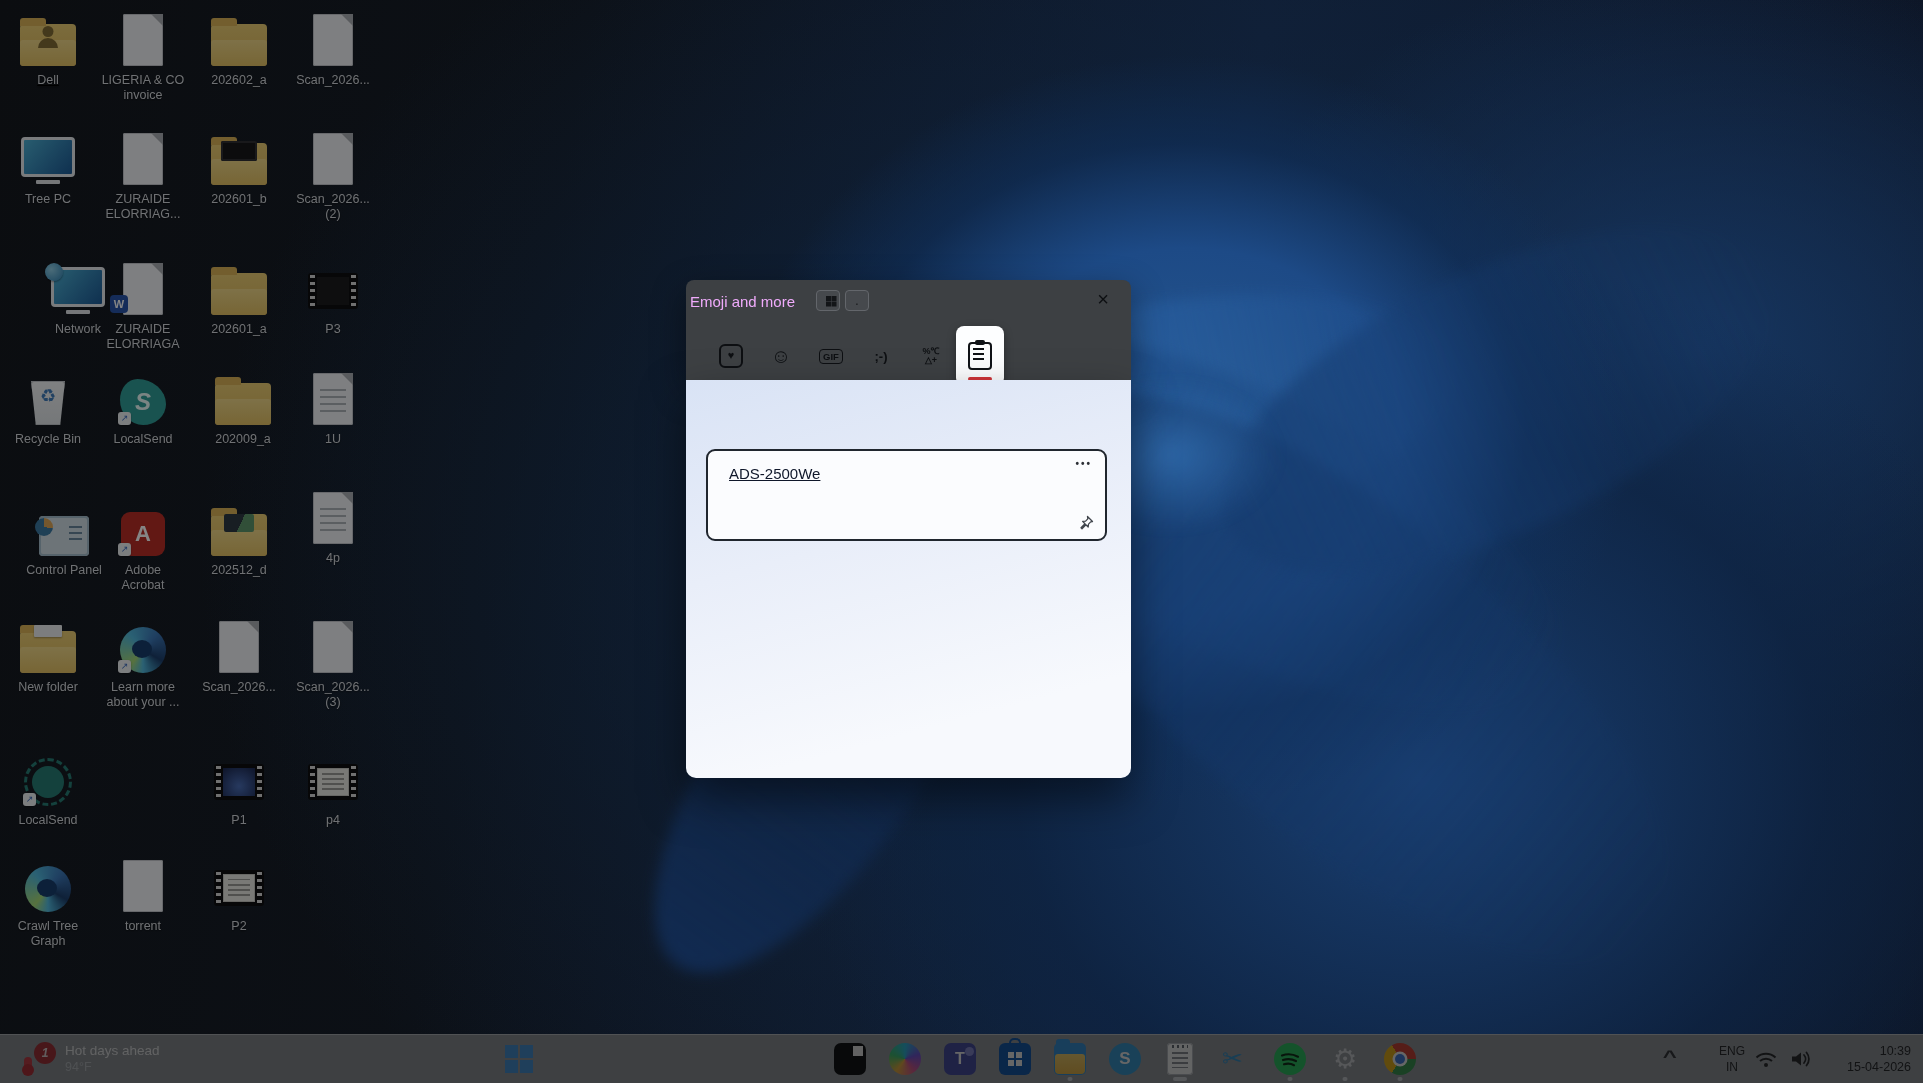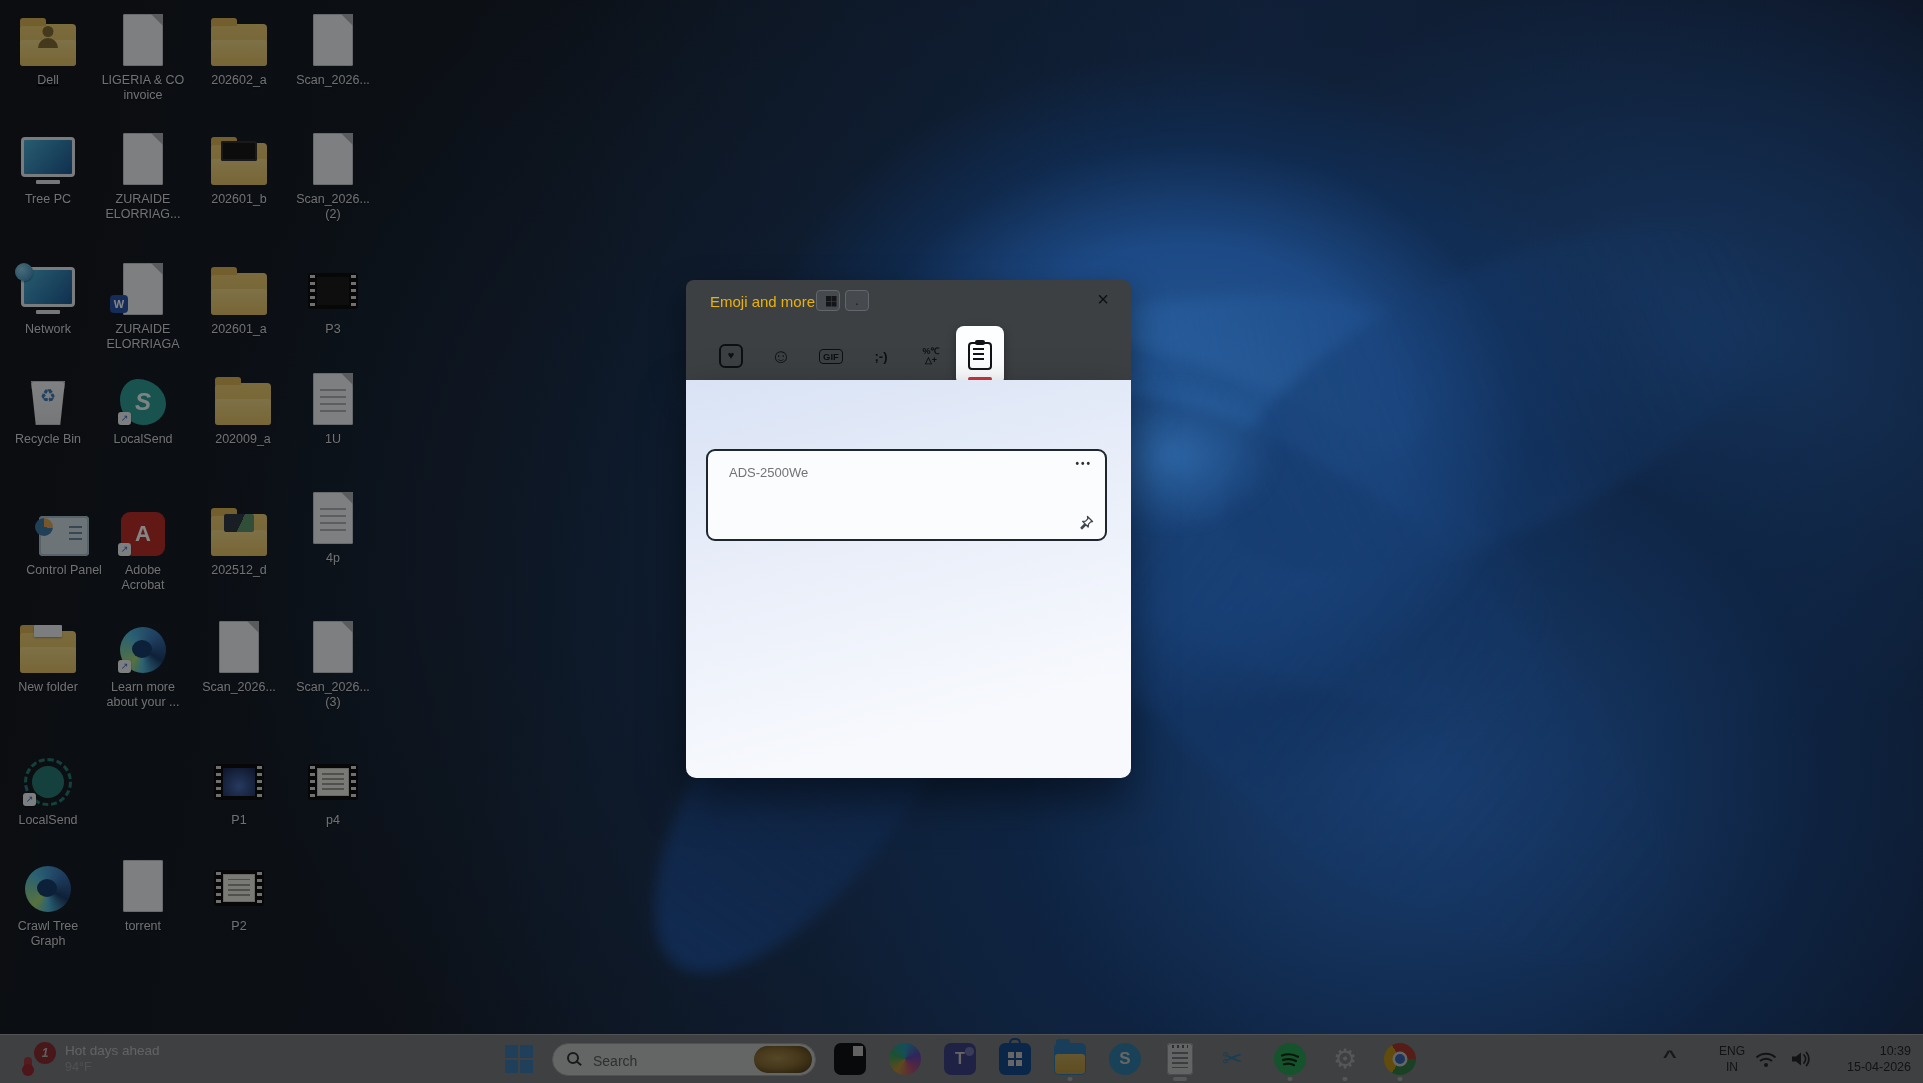--- a/index.html
+++ b/index.html
@@ -63,21 +63,21 @@
   .film::before{left:2px;} .film::after{right:2px;}
   .fin{position:absolute;left:9px;right:9px;top:4px;bottom:4px;}
   .fin.blue{background:radial-gradient(circle at 50% 65%,#3f6fd0,#15255a);}
   .fin.docf{background:#e8e8e2;box-shadow:inset 0 0 0 1px #c8c8c0;}
   .fin.docf::after{content:'';position:absolute;left:5px;right:5px;top:5px;bottom:5px;background:repeating-linear-gradient(to bottom,#9a9a94 0 1.5px,transparent 1.5px 5px);}
   .fin.dark{background:#1a1a1e;}
   .sc{position:absolute;left:22px;bottom:2px;width:13px;height:13px;background:#eef2f6;border-radius:3px;color:#2f6fd8;font-size:9px;line-height:13px;text-align:center;box-shadow:0 1px 2px rgba(0,0,0,.35);z-index:3;}
 
   
   .popup-h{left:686px;top:280px;width:445px;height:100px;background:#3d4043;border-radius:8px 8px 0 0;box-shadow:0 12px 34px rgba(0,0,0,.45);}
-  .ptitle{position:absolute;left:24px;top:13px;font-size:15px;color:#eab308;}
+  .ptitle{position:absolute;left:4px;top:13px;font-size:15px;color:#f0abfc;}
   .pkeys{position:absolute;left:130px;top:10px;display:flex;gap:5px;}
   .key{min-width:24px;height:21px;background:#46494d;border:1px solid #63666b;border-radius:4px;color:#131518;font-size:12px;line-height:20px;text-align:center;padding:0 3px;box-sizing:border-box;}
   .winkey i{display:block;width:4.5px;height:4.5px;background:#131518;box-shadow:5.5px 0 0 #131518,0 5.5px 0 #131518,5.5px 5.5px 0 #131518;margin:5px 0 0 6px;}
   .pclose{position:absolute;right:14px;top:5px;width:28px;height:28px;font-size:20px;line-height:28px;text-align:center;color:#0d0f12;cursor:default;}
   .tabs{position:absolute;left:20px;top:50px;display:flex;}
   .tab{width:50px;height:48px;margin-top:2px;display:flex;align-items:center;justify-content:center;position:relative;color:#0d0f12;}
   .tab.selected{width:48px;height:60px;margin-top:-4px;background:#fdfeff;border-radius:8px;box-shadow:0 3px 8px rgba(0,0,0,.35);}
   .tab-underline{position:absolute;bottom:5px;left:50%;transform:translateX(-50%);width:24px;height:4.5px;border-radius:2px;}
   .t-recent{width:20px;height:20px;border:2px solid #0d0f12;border-radius:6px;font-size:11px;line-height:18px;text-align:center;}
   .t-emoji{font-size:20px;line-height:20px;}
@@ -86,21 +86,21 @@
   .t-symbols{font-size:9px;font-weight:bold;width:18px;line-height:9px;text-align:center;}
   .cb-ic{width:20px;height:24px;border:2px solid #101317;border-radius:4px;position:relative;background:#fdfeff;display:block;}
   .cb-ic::before{content:'';position:absolute;top:-4px;left:50%;transform:translateX(-50%);width:10px;height:5px;background:#101317;border-radius:2px;}
   .cb-ic::after{content:'';position:absolute;left:3px;top:4px;width:11px;height:13px;background:repeating-linear-gradient(to bottom,#101317 0 2px,transparent 2px 5px);}
 
   .clip-panel{left:686px;top:380px;width:445px;height:398px;background:linear-gradient(165deg,#d9e3f5 0%,#e9eef9 40%,#f7f9fd 80%);border-radius:0 0 10px 10px;box-shadow:0 20px 44px rgba(0,0,0,.5);}
   .crow{position:absolute;left:20px;right:16px;top:22px;height:28px;}
   .ctitle{font-size:15px;font-weight:bold;color:#1a1d21;line-height:28px;}
   .clear{position:absolute;right:0;top:1px;height:26px;padding:0 12px;background:#fdfdfd;border:1px solid #e7e9ec;border-radius:4px;font-size:12.5px;color:#1b1e22;box-shadow:0 1px 2px rgba(0,0,0,.12);font-family:inherit;}
   .card{position:absolute;left:20px;top:69px;width:401px;height:92px;background:#fbfcfe;border:2.5px solid #20262e;border-radius:9px;box-sizing:border-box;}
-  .ctext{position:absolute;left:21px;top:14px;font-size:13px;color:#737373;}
+  .ctext{position:absolute;left:21px;top:14px;font-size:15px;color:#0f172a;text-decoration:underline;}
   .more{position:absolute;right:13px;top:7px;font-size:10px;font-weight:bold;letter-spacing:2px;color:#2b2f35;}
   .pin{position:absolute;right:10px;bottom:7px;width:18px;height:18px;}
 
   
   .taskbar{position:absolute;left:0;right:0;top:1034px;height:49px;background:#9aa0a7;border-top:1px solid #c6ccd2;filter:brightness(.4) saturate(.85);box-sizing:border-box;}
   .widget{position:absolute;left:22px;top:4px;height:40px;display:flex;align-items:center;gap:9px;}
   .wicon{position:relative;width:34px;height:34px;}
   .thermo{position:absolute;left:2px;bottom:4px;width:8px;height:15px;background:#e8414b;border-radius:4px;}
   .thermo::after{content:'';position:absolute;left:-2px;bottom:-4px;width:12px;height:12px;border-radius:50%;background:#d5323c;}
   .wbadge2{position:absolute;right:0;top:0;width:22px;height:22px;border-radius:50%;background:#c5353d;color:#f4e9e9;font-size:12px;font-weight:bold;line-height:22px;text-align:center;}
@@ -210,21 +210,21 @@
         </div>
         <div class="lbl">202601_b</div>
       </div>
       <div class="di" style="left: 286px; top: 131px;">
         <div class="g">
           <span class="s docp"></span>
         </div>
         <div class="lbl">Scan_2026...
 (2)</div>
       </div>
-      <div class="di" style="left: 1px; top: 261px;">
+      <div class="di" style="left: 1px; top: 261px; padding-left: 30px;">
         <div class="g">
           <span class="s mon"></span>
           <span class="ov globe"></span>
         </div>
         <div class="lbl">Network</div>
       </div>
       <div class="di" style="left: 96px; top: 261px;">
         <div class="g">
           <span class="s docp"></span>
           <span class="ov wbadge">W</span>
@@ -426,25 +426,20 @@
       <i class="wbadge2">1</i>
     </span>
     <span class="wtxt">
       <span class="l1">Hot days ahead</span>
       <span class="l2">94°F</span>
     </span>
   </div>
   <div class="start">
     <span class="start-sq"></span>
   </div>
-  <div class="search">
-    <span class="mag"></span>
-    <input class="searchin" readonly="" placeholder="Search" style="">
-    <span class="bimg"></span>
-  </div>
   <div class="apps">
       <div class="slot">
         <span class="app app-l-app"></span>
       </div>
       <div class="slot">
         <span class="app app-copilot"></span>
       </div>
       <div class="slot">
         <span class="app app-teams"></span>
       </div>

